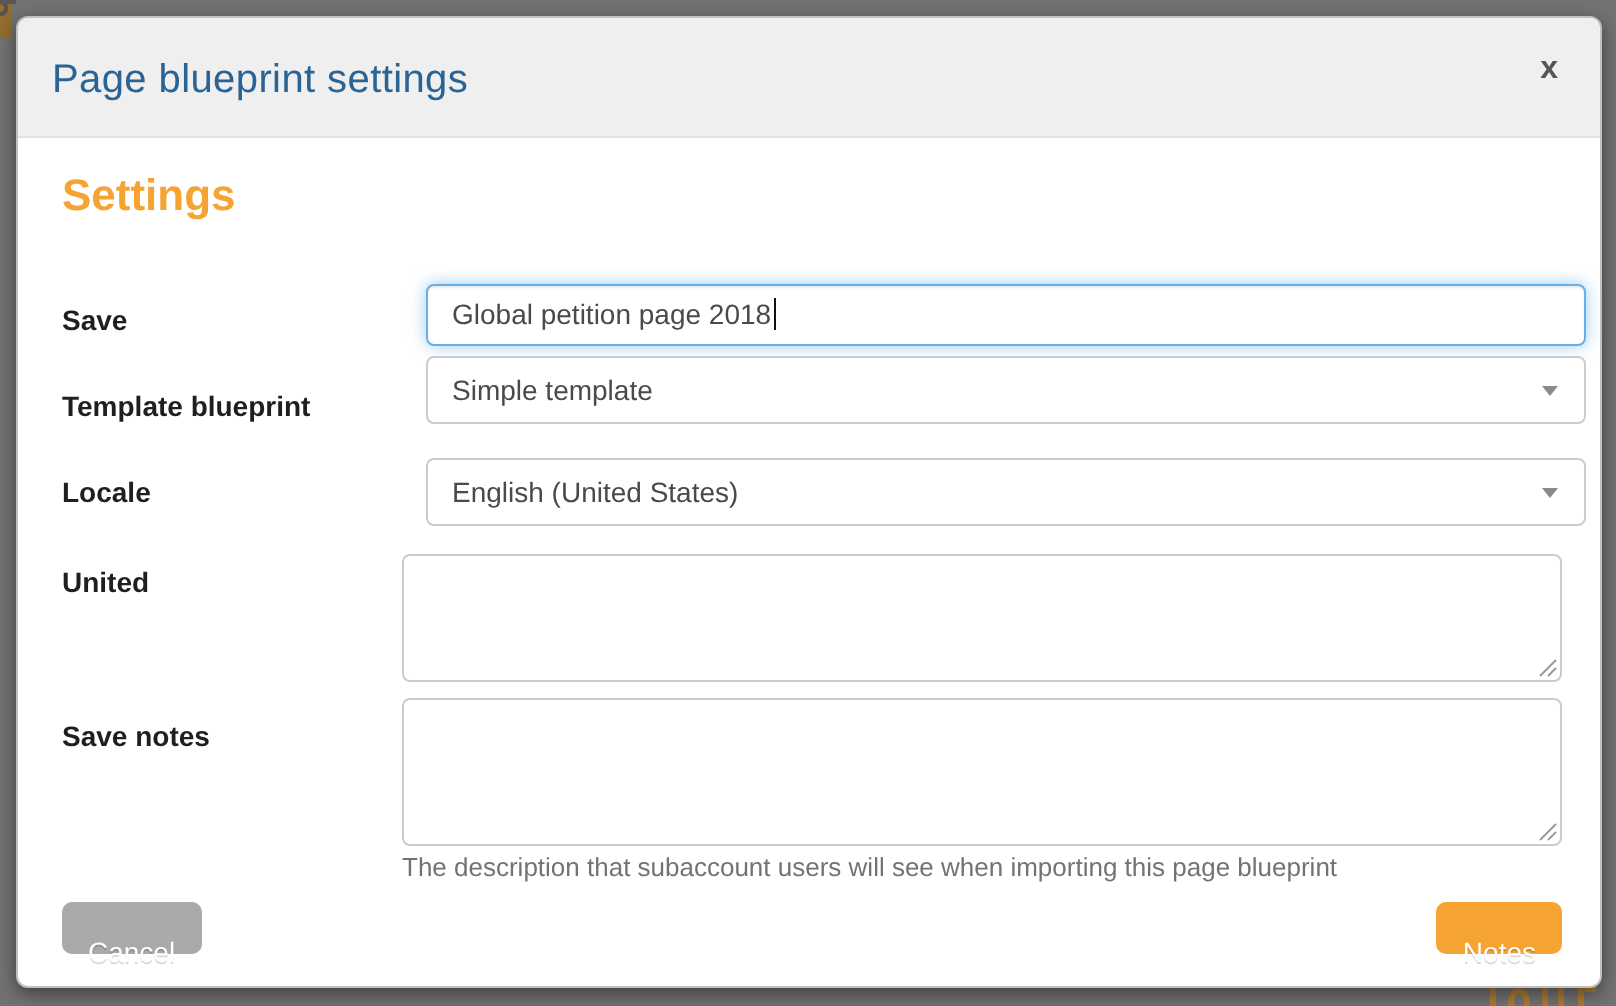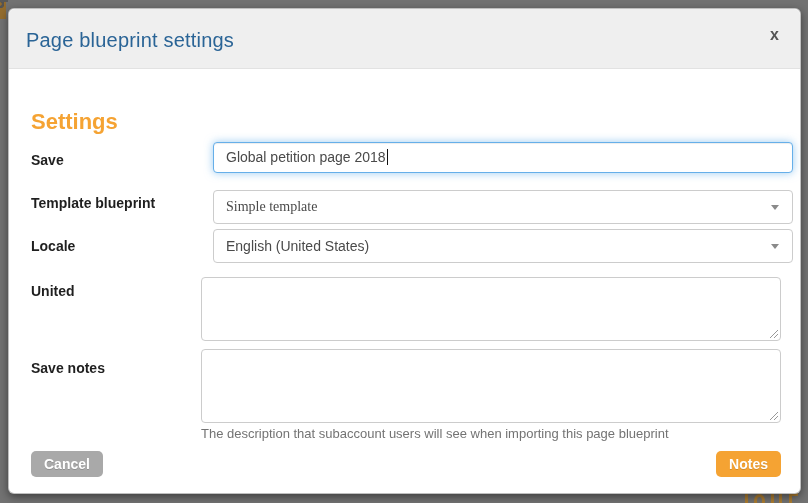--- a/index.html
+++ b/index.html
@@ -41,21 +41,21 @@
   .modal-title {
     position:absolute; left:17px; top:20px;
     font-size:20px; color:#2a6496; letter-spacing:.2px;
   }
   .close-x {
     position:absolute; right:21px; top:18px;
     font-size:16px; font-weight:bold; color:#555; cursor:pointer; line-height:16px;
   }
 
   .section-heading {
-    position:absolute; left:22px; top:100px;
+    position:absolute; left:22px; top:76px;
     font-size:22px; font-weight:bold; color:#f5a333;text-align:center;
   }
 
   .form-label {
     position:absolute; left:22px;
     font-size:14px; font-weight:bold; color:#1f1f1f; line-height:16px;
   }
   .lbl-name     { top:143px; }
   .lbl-template { top:186px; }
   .lbl-locale   { top:229px; }
@@ -72,21 +72,21 @@
     border-color:#66afe9;
     box-shadow:inset 0 1px 1px rgba(0,0,0,.075), 0 0 8px rgba(102,175,233,.65);
   }
   .caret {
     display:inline-block; width:1px; height:16px; background:#111;
     vertical-align:-3px; margin-left:1px;
   }
   .select {
     height:34px; line-height:32px; padding:0 30px 0 12px; cursor:pointer;
   }
-  .sel-template { top:181px;font-family:Liberation Serif, serif; }
+  .sel-template { top:169px; }
   .sel-locale   { top:220px; }
   .select .arrow {
     position:absolute; right:13px; top:14px; width:0; height:0;
     border-left:4px solid transparent; border-right:4px solid transparent;
     border-top:5px solid #8a8a8a;
   }
 
   .ta-wrap { position:absolute; left:192px; width:580px; }
   .ta-notes { top:268px; height:64px; }
   .ta-share { top:340px; height:74px; }
@@ -98,23 +98,23 @@
   }
   .grip { position:absolute; right:2px; bottom:2px; width:11px; height:11px; cursor:nwse-resize; }
 
   .help-text {
     position:absolute; left:192px; top:417px;
     font-size:13px; color:#737373;
   }
 
   .btn {
     position:absolute; top:442px; height:26px;
-    border:none; border-radius:5px; padding:0 13px;
+    border:none; border-radius:5px; padding:12px 13px;
     font-family:"Liberation Sans", sans-serif;
-    font-size:14px; font-weight:bold; color:#fff; cursor:pointer; line-height:26px;
+    font-size:14px; font-weight:normal; color:#fff; cursor:pointer; line-height:26px;
   }
   .btn-cancel { left:22px;  background:#a9a9a9; text-shadow:0 1px 0 rgba(0,0,0,.15); }
   .btn-save   { right:19px; background:#f5a333; text-shadow:0 1px 0 rgba(0,0,0,.15); }
 </style>
 </head>
 <body>
 
 <div class="frag frag-orange-a"></div>
 <div class="frag frag-orange-b"></div>
 <div class="frag frag-c"></div>

